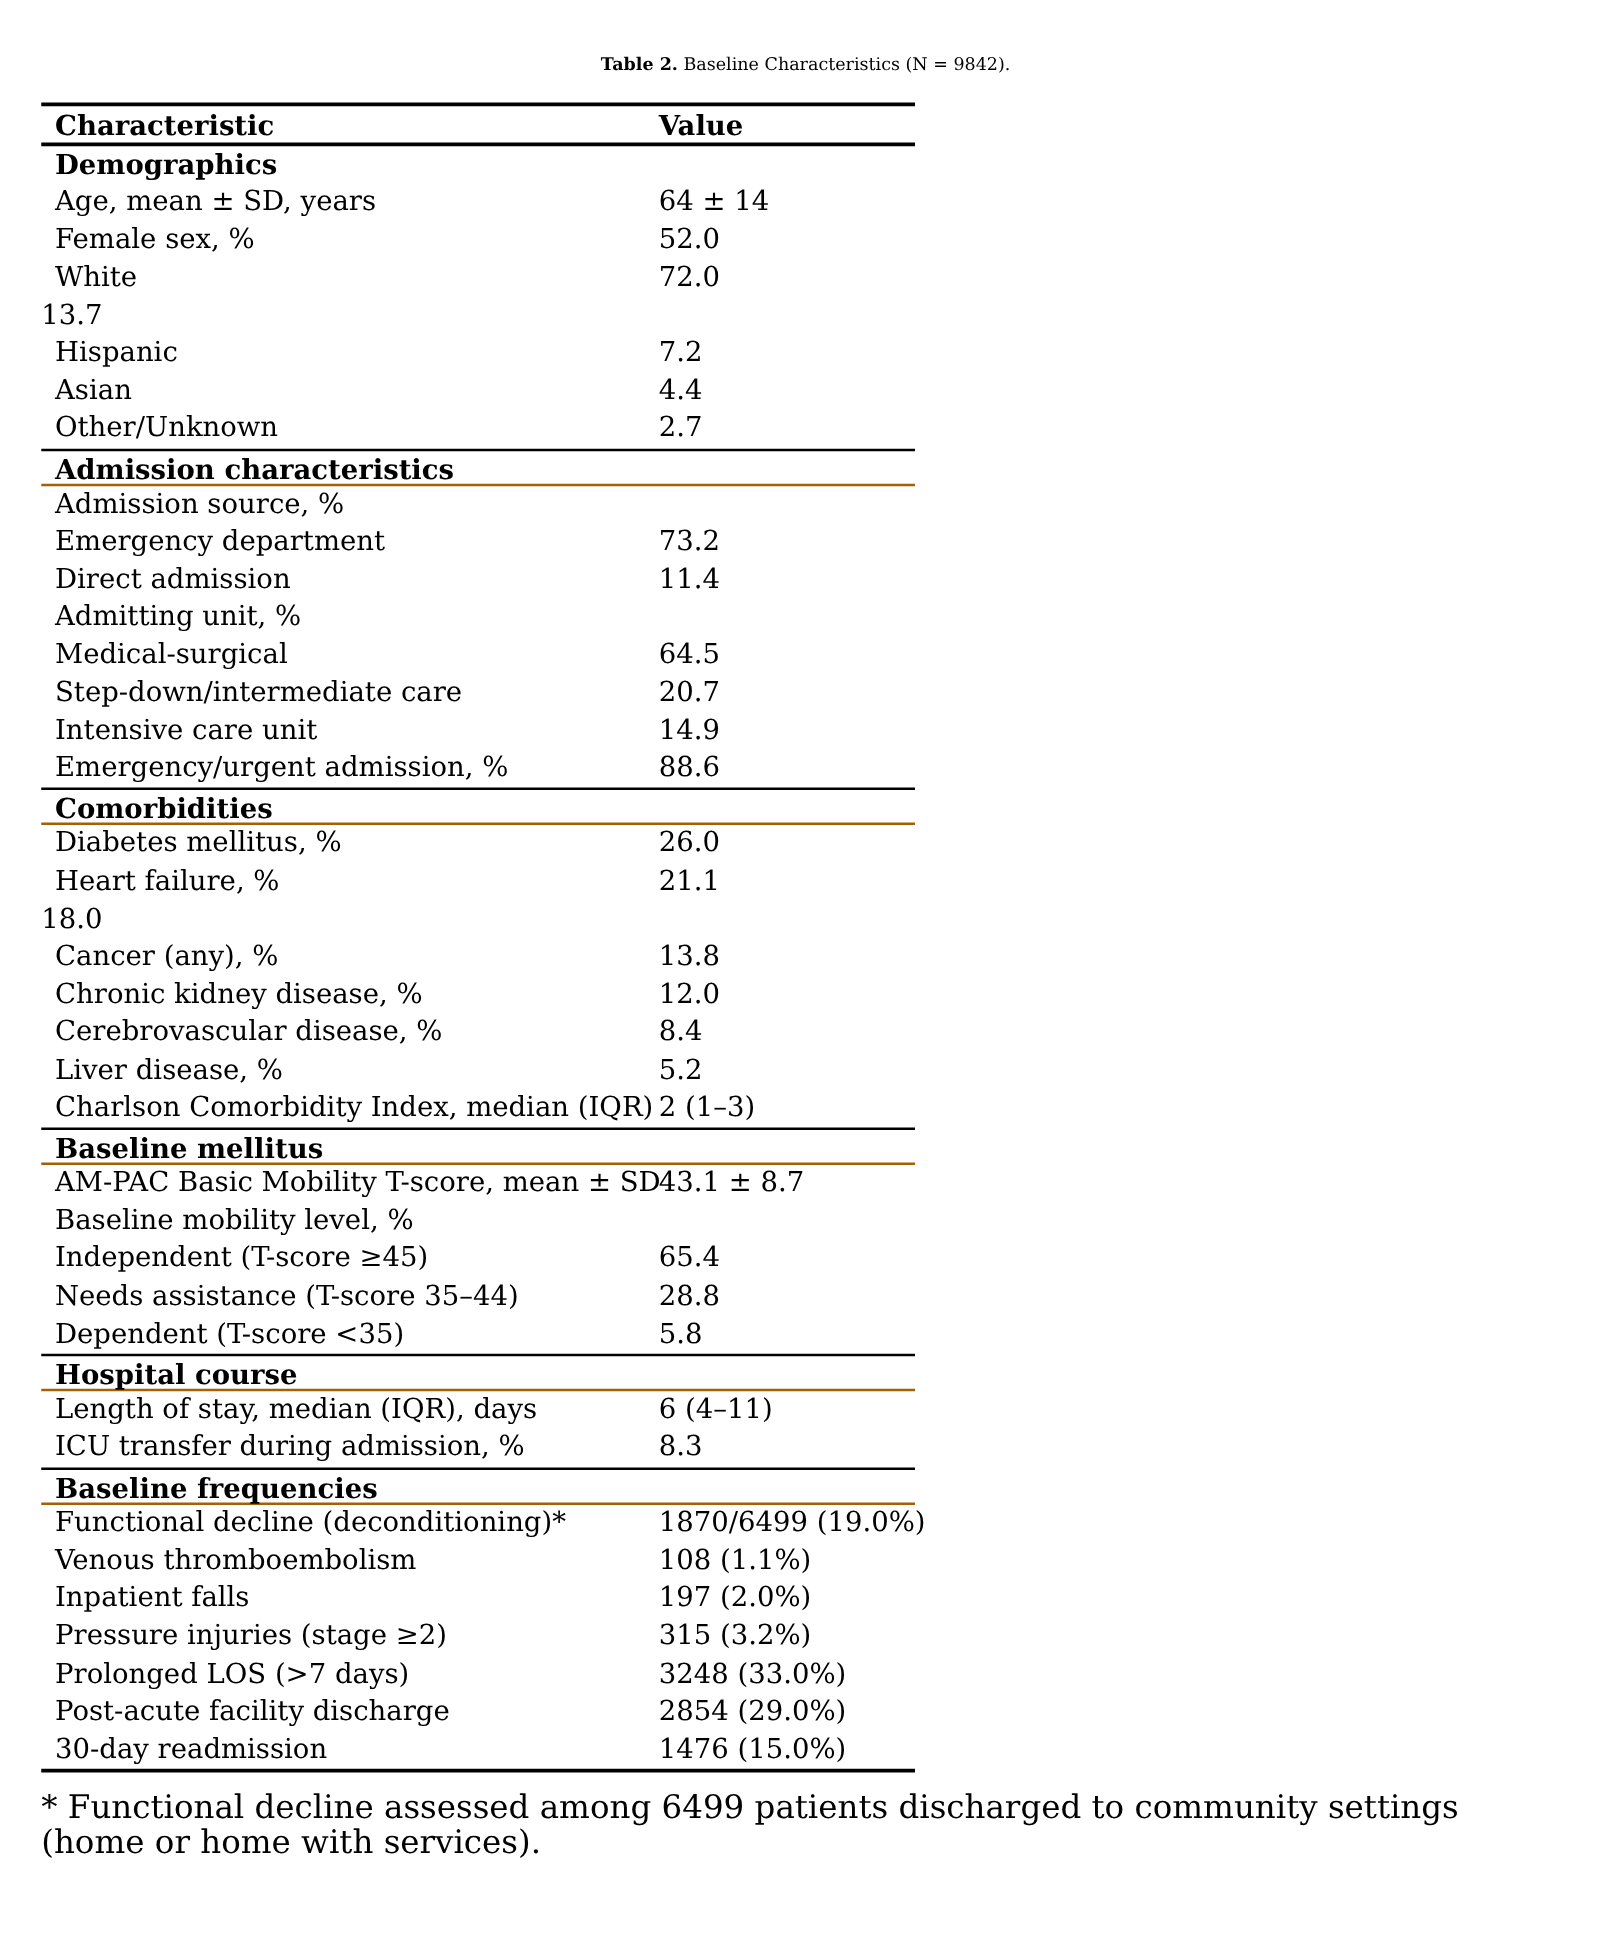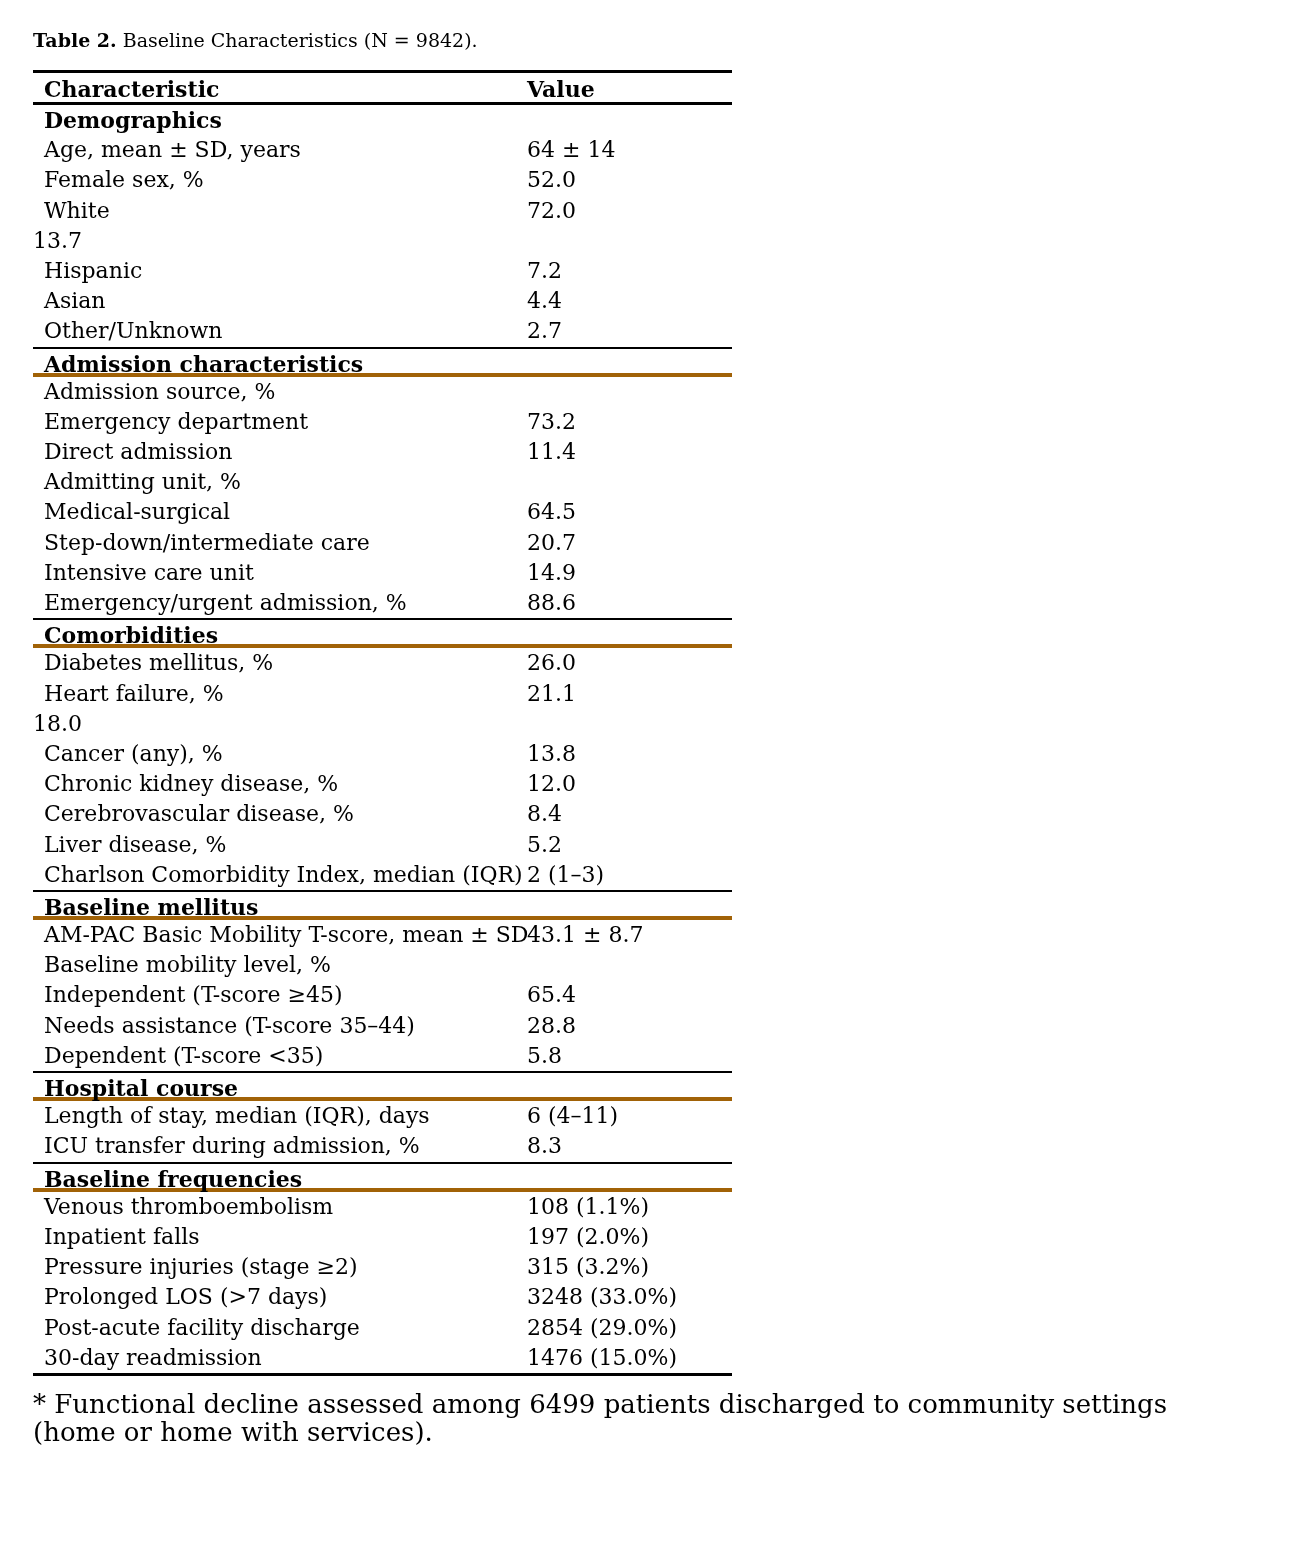--- a/index.html
+++ b/index.html
@@ -12,23 +12,24 @@
     height: 1561px;
     overflow: hidden;
     font-family: "DejaVu Serif", serif;
     color: #000000;
   }
   .page {
     padding: 26px 33px 0 33px;
     box-sizing: border-box;
   }
   .caption {
-    font-size: 19px;
+    font-size: 14px;
     line-height: 29px;
-    margin: 0 0 15px 0;
+    margin: 12px 0 15px 0;
+    text-align: center;
   }
   .caption .bold { font-weight: bold; }
 
   .table {
     width: 699px;
     border-top: 3px solid #000;
     border-bottom: 3px solid #000;
   }
   .row {
     display: flex;
@@ -48,21 +49,21 @@
   .c1 {
     width: 494px;
     padding-left: 11px;
     box-sizing: border-box;
     flex-shrink: 0;
   }
   .c2 { flex: 1; }
 
   .section-row {
     border-top: 2px solid #000;
-    border-bottom: 4px solid #a16207;
+    border-bottom: 2px solid #a16207;
     font-weight: bold;
   }
   .section-row.first {
     border-top: none;
     border-bottom: none;
   }
 
   .footnote {
     font-size: 26px;
     line-height: 28px;
@@ -212,20 +213,24 @@
           <div class="cell c2">6 (4–11)</div>
         </div>
         <div class="row">
           <div class="cell c1">ICU transfer during admission, %</div>
           <div class="cell c2">8.3</div>
         </div>
         <div class="row section-row">
           <div class="cell c1">Baseline frequencies</div>
         </div>
         <div class="row">
+          <div class="cell c1">Functional decline (deconditioning)*</div>
+          <div class="cell c2">1870/6499 (19.0%)</div>
+        </div>
+        <div class="row">
           <div class="cell c1">Venous thromboembolism</div>
           <div class="cell c2">108 (1.1%)</div>
         </div>
         <div class="row">
           <div class="cell c1">Inpatient falls</div>
           <div class="cell c2">197 (2.0%)</div>
         </div>
         <div class="row">
           <div class="cell c1">Pressure injuries (stage ≥2)</div>
           <div class="cell c2">315 (3.2%)</div>

